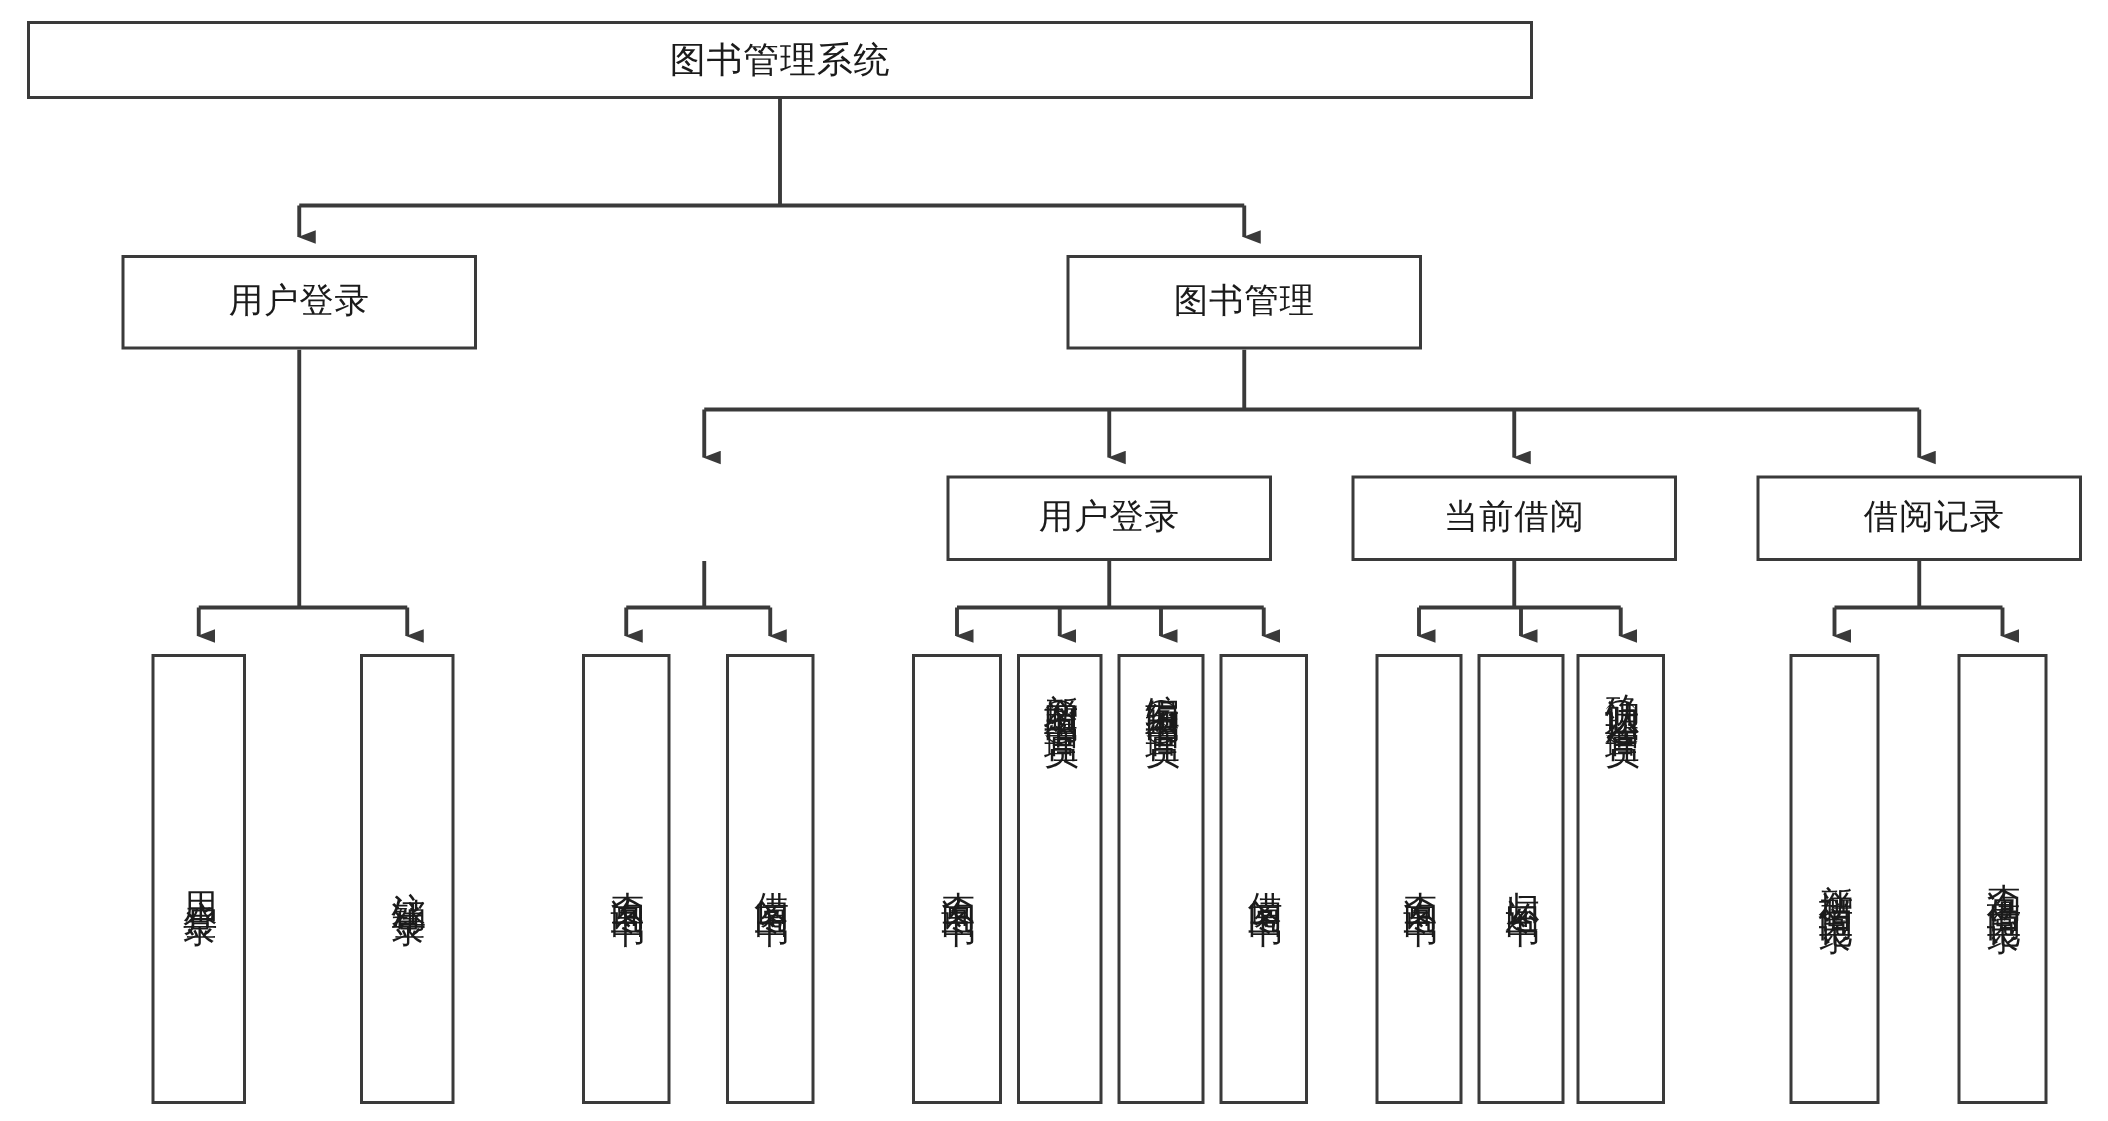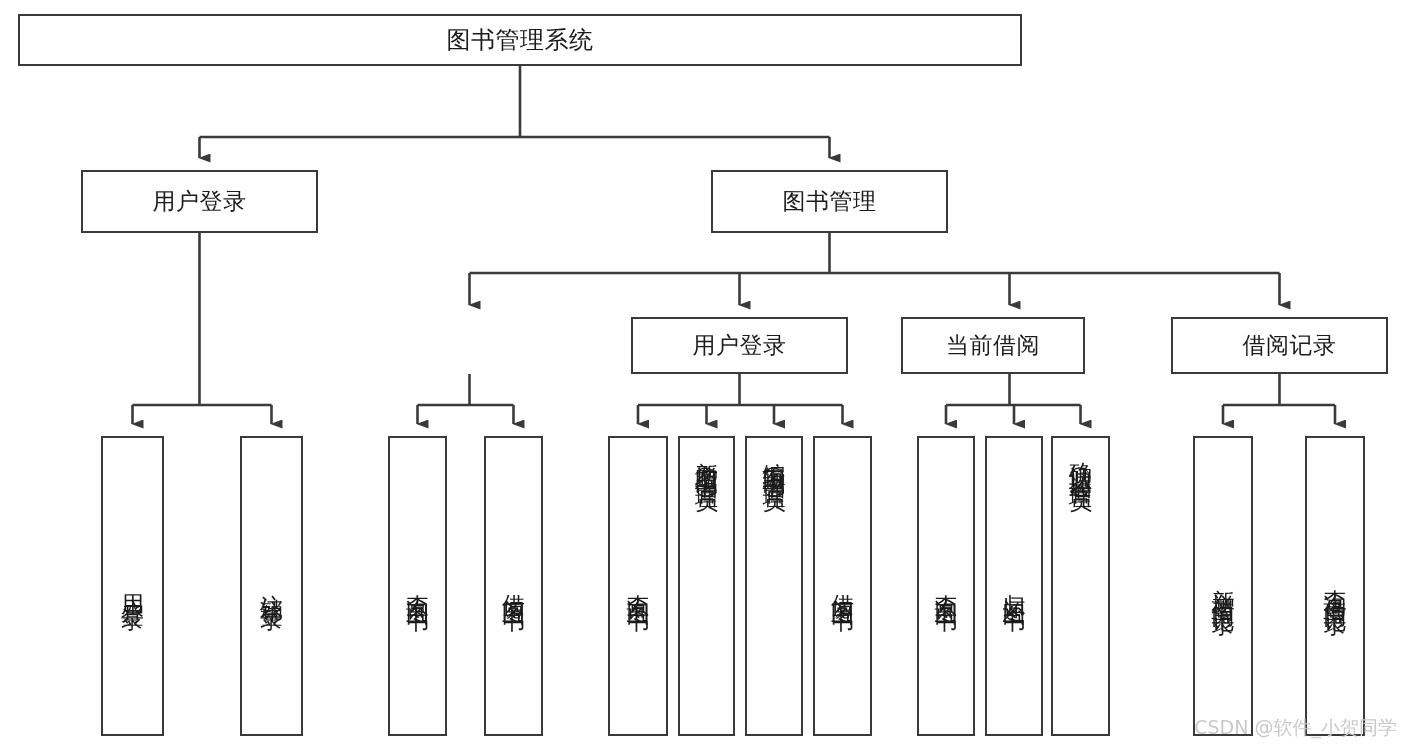--- a/index.html
+++ b/index.html
@@ -139,21 +139,21 @@
   <div class="node horiz" style="left: 81px; top: 170px; width: 237px; height: 63px;">
     <span class="node-label">用户登录</span>
   </div>
   <div class="node horiz" style="left: 711px; top: 170px; width: 237px; height: 63px; align-items: center;">
     <span class="node-label">图书管理</span>
   </div>
 
   <div class="node horiz" style="left: 631px; top: 317px; width: 217px; height: 57px;">
     <span class="node-label">用户登录</span>
   </div>
-  <div class="node horiz" style="left: 901px; top: 317px; width: 184px; height: 57px;">
+  <div class="node horiz" style="left: 901px; top: 317px; width: 217px; height: 57px;">
     <span class="node-label">当前借阅</span>
   </div>
   <div class="node horiz" style="left: 1171px; top: 317px; width: 217px; height: 57px; padding-left: 20px;">
     <span class="node-label">借阅记录</span>
   </div>
 
   <div class="node vert center" style="left: 101px; top: 436px; width: 63px; height: 300px;">
     <span class="node-label">用户登录</span>
   </div>
   <div class="node vert center" style="left: 240px; top: 436px; width: 63px; height: 300px;">
@@ -186,14 +186,13 @@
   <div class="node vert tall" style="left: 1051px; top: 436px; width: 59px; height: 300px;">
     <span class="node-label">确认归还（管理员）</span>
   </div>
   <div class="node vert center" style="left: 1193px; top: 436px; width: 60px; height: 300px;">
     <span class="node-label">新增借阅记录</span>
   </div>
   <div class="node vert center" style="left: 1305px; top: 436px; width: 60px; height: 300px;">
     <span class="node-label">查询借阅记录</span>
   </div>
 
-  <div id="watermark">CSDN @软件_小贺同学</div>
 </div>
 
 </body></html>

